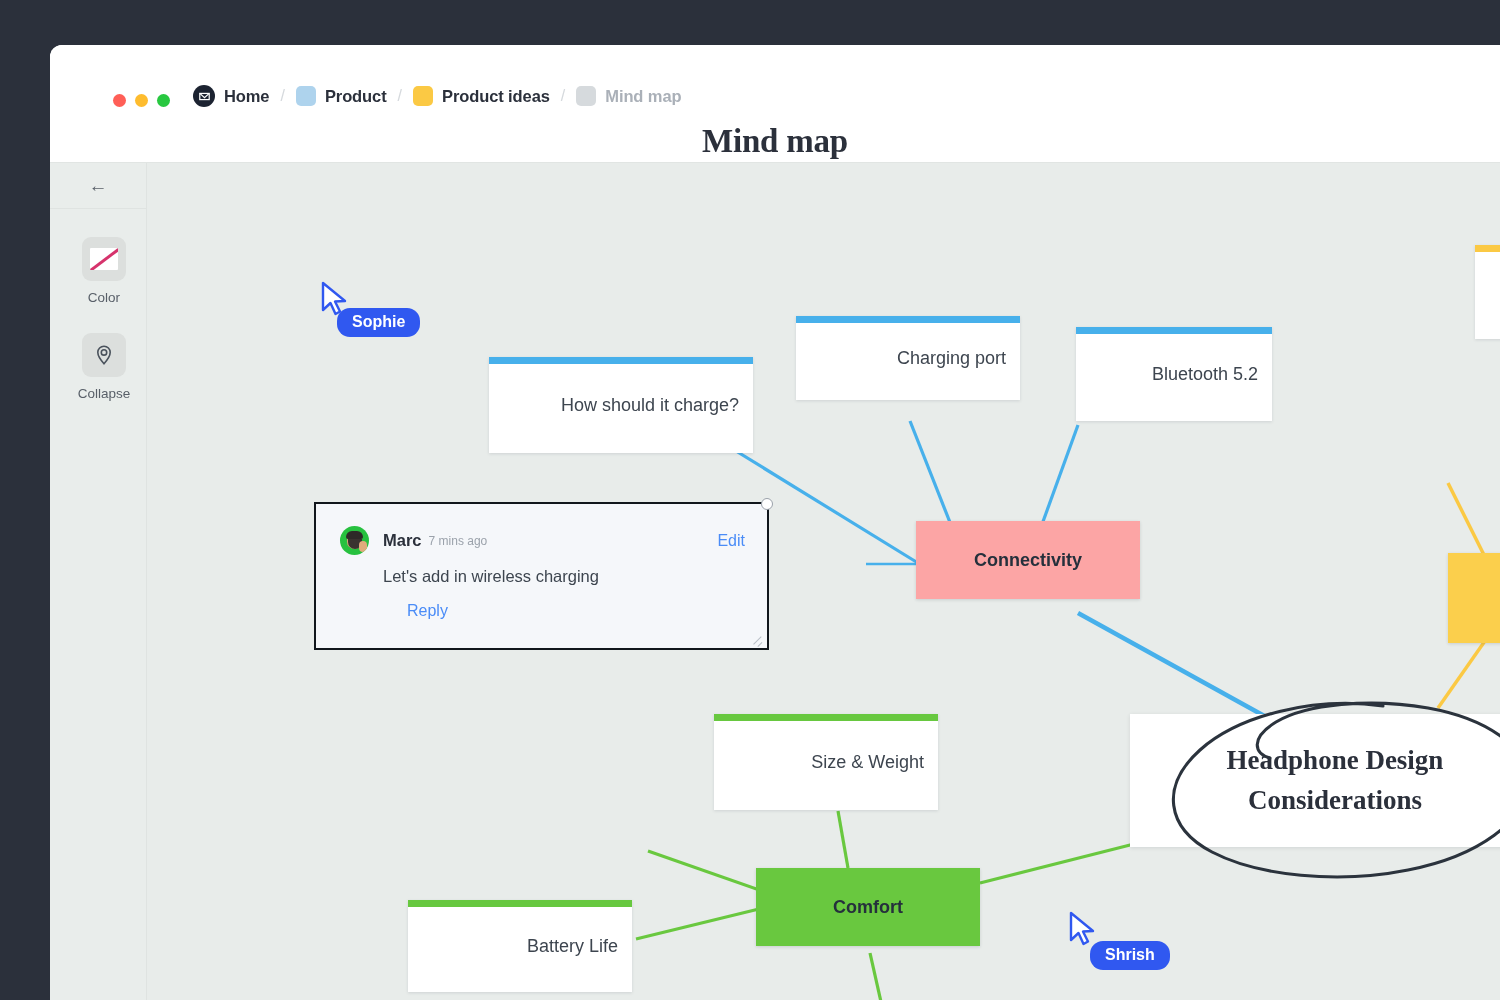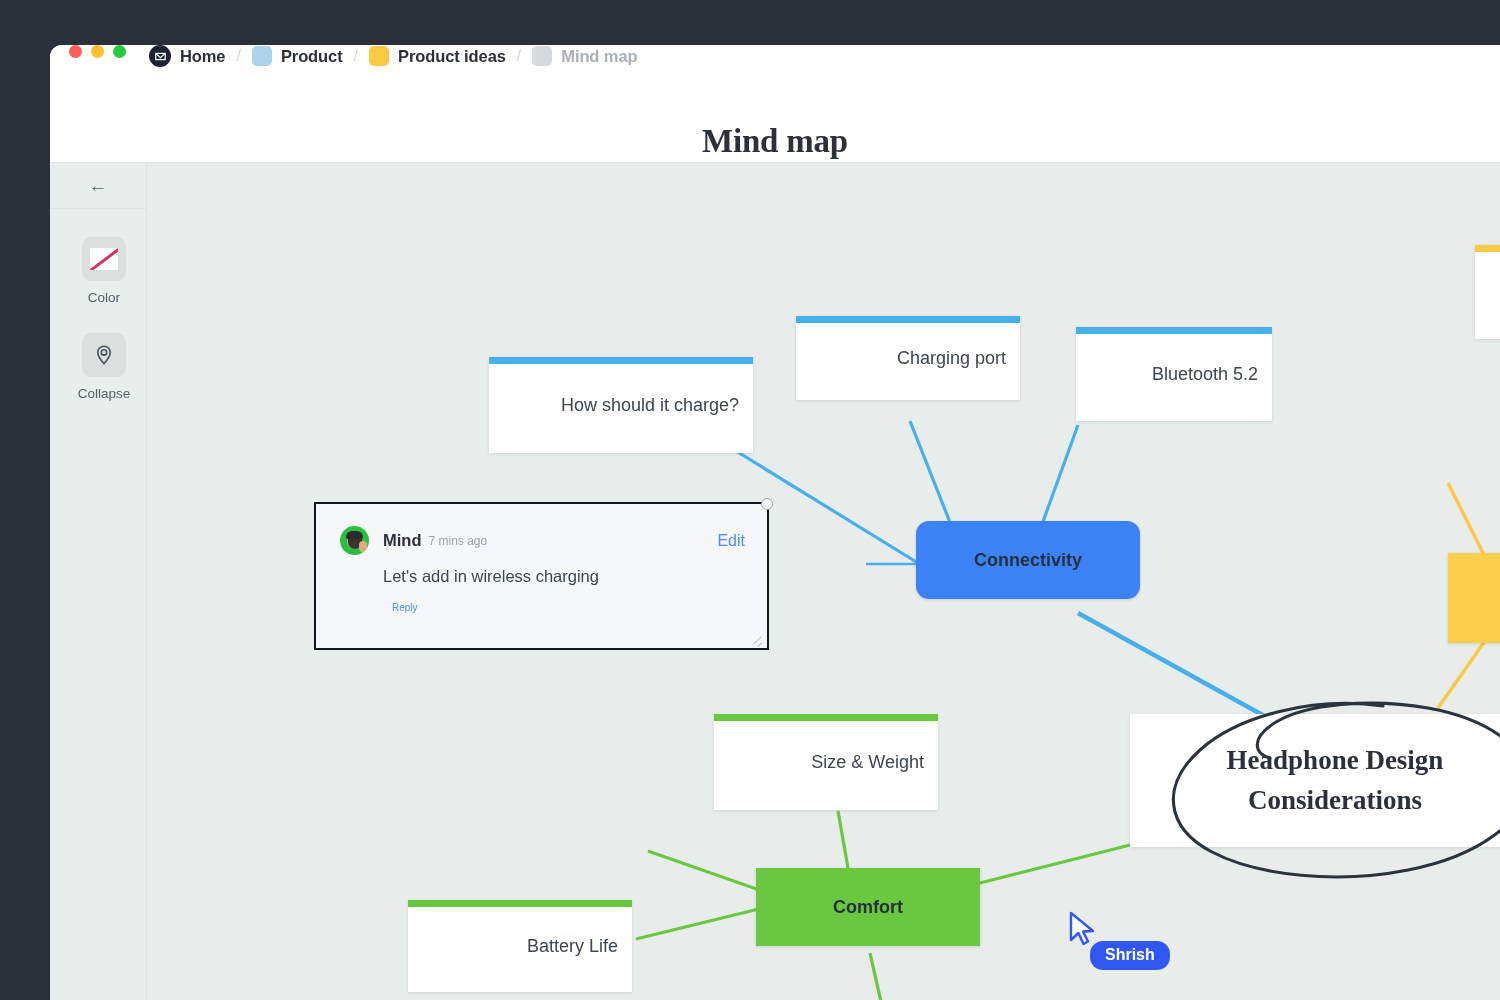--- a/index.html
+++ b/index.html
@@ -20,21 +20,21 @@
     background: #ffffff;
     border-top-left-radius: 12px;
     overflow: hidden;
   }
 
   
   .titlebar {
     position: absolute; left: 0; top: 0;
     width: 1450px; height: 62px;
     background: #ffffff;
-    display: flex; align-items: flex-start;
+    display: flex; align-items: flex-end; padding-left: 44px;
   }
   .traffic { display: flex; gap: 9px; margin-left: 19px; }
   .dot { width: 13px; height: 13px; border-radius: 50%; }
   .dot.red { background: #ff5f57; }
   .dot.yellow { background: #febc2e; }
   .dot.green { background: #28c840; }
 
   .breadcrumb { display: flex; align-items: center; margin-left: 23px; }
   .crumb { display: flex; align-items: center; gap: 9px; }
   .crumb-label {
@@ -130,21 +130,21 @@
   .node.blue .topbar { background: #47b0eb; }
   .node.green .topbar { background: #67c83f; }
   .node.yellow .topbar { background: #fbc944; }
 
   .branch {
     position: absolute;
     display: flex; align-items: center; justify-content: center;
     font-size: 18px; font-weight: bold; color: #25303c;
     box-shadow: 0 1px 3px rgba(40,50,60,0.16);
   }
-  .branch.blue { background: #3b82f6; border-radius: 13px; }
+  .branch.blue { background: #fca5a5; }
   .branch.green { background: #69c83f; }
   .branch.yellow { background: #fbcf4c; }
 
   .center-node {
     position: absolute;
     background: #ffffff;
     box-shadow: 0 1px 4px rgba(40,50,60,0.12);
     display: flex; align-items: center; justify-content: center;
     text-align: center;
     font-family: "Liberation Serif", serif;
@@ -182,21 +182,21 @@
   .av-thumb {
     position: absolute; left: 19px; top: 15px; width: 8px; height: 11px;
     border-radius: 4px; background: #e0ab7c;
   }
   .c-name { margin-left: 14px; font-size: 16.5px; font-weight: bold; color: #2b303b; }
   .c-time { margin-left: 7px; font-size: 12px; color: #9ba2ab; }
   .c-edit {
     margin-left: auto; font-size: 16px; color: #4a8cf7;
   }
   .c-text { margin-top: 12px; margin-left: 43px; font-size: 16.5px; color: #3d454f; }
-  .c-reply { margin-top: 16px; margin-left: 52px; font-size: 10px; color: #4a8cf7; }
+  .c-reply { margin-top: 16px; margin-left: 67px; font-size: 16px; color: #4a8cf7; }
   .c-handle {
     position: absolute; right: 4px; bottom: 3px; width: 14px; height: 14px;
   }
   .c-handle:before, .c-handle:after {
     content: ""; position: absolute; background: #b9bfc7; height: 1.3px; width: 11px;
     transform: rotate(-45deg); right: 0;
   }
   .c-handle:before { bottom: 4px; }
   .c-handle:after { bottom: 0px; width: 6px; }
   .c-dot {
@@ -367,31 +367,37 @@
 
         <div class="comment" style="left:166px; top:339px;">
           <div class="comment-inner">
             <div class="comment-head">
               <div class="avatar">
                 <div class="av-face"></div>
                   <div class="av-hair"></div>
                 <div class="av-beard"></div>
                   <div class="av-thumb"></div>
               </div>
-              <span class="c-name">Mind</span>
+              <span class="c-name">Marc</span>
               <span class="c-time">7 mins ago</span>
               <span class="c-edit">Edit</span>
             </div>
             <div class="c-text">Let's add in wireless charging</div>
             <div class="c-reply">Reply</div>
           </div>
           <div class="c-handle"></div>
           <div class="c-dot"></div>
         </div>
 
+        <div class="cursor" style="left:172px; top:118px; width:130px; height:60px;">
+          <svg width="30" height="36" viewBox="0 0 30 36">
+            <path d="M3 2 L3 29 L10.5 22 L15.5 33 L20 30.5 L15 20.5 L25 20 Z" fill="#ffffff" stroke="#3058f0" stroke-width="2.4" stroke-linejoin="round"></path>
+          </svg>
+          <div class="pill" style="left:17px; top:27px;">Sophie</div>
+        </div>
 
         <div class="cursor" style="left:920px; top:748px; width:130px; height:60px;">
           <svg width="30" height="36" viewBox="0 0 30 36">
             <path d="M3 2 L3 29 L10.5 22 L15.5 33 L20 30.5 L15 20.5 L25 20 Z" fill="#ffffff" stroke="#3058f0" stroke-width="2.4" stroke-linejoin="round"></path>
           </svg>
           <div class="pill" style="left:22px; top:30px;">Shrish</div>
         </div>
 
       </div>
     </div>

